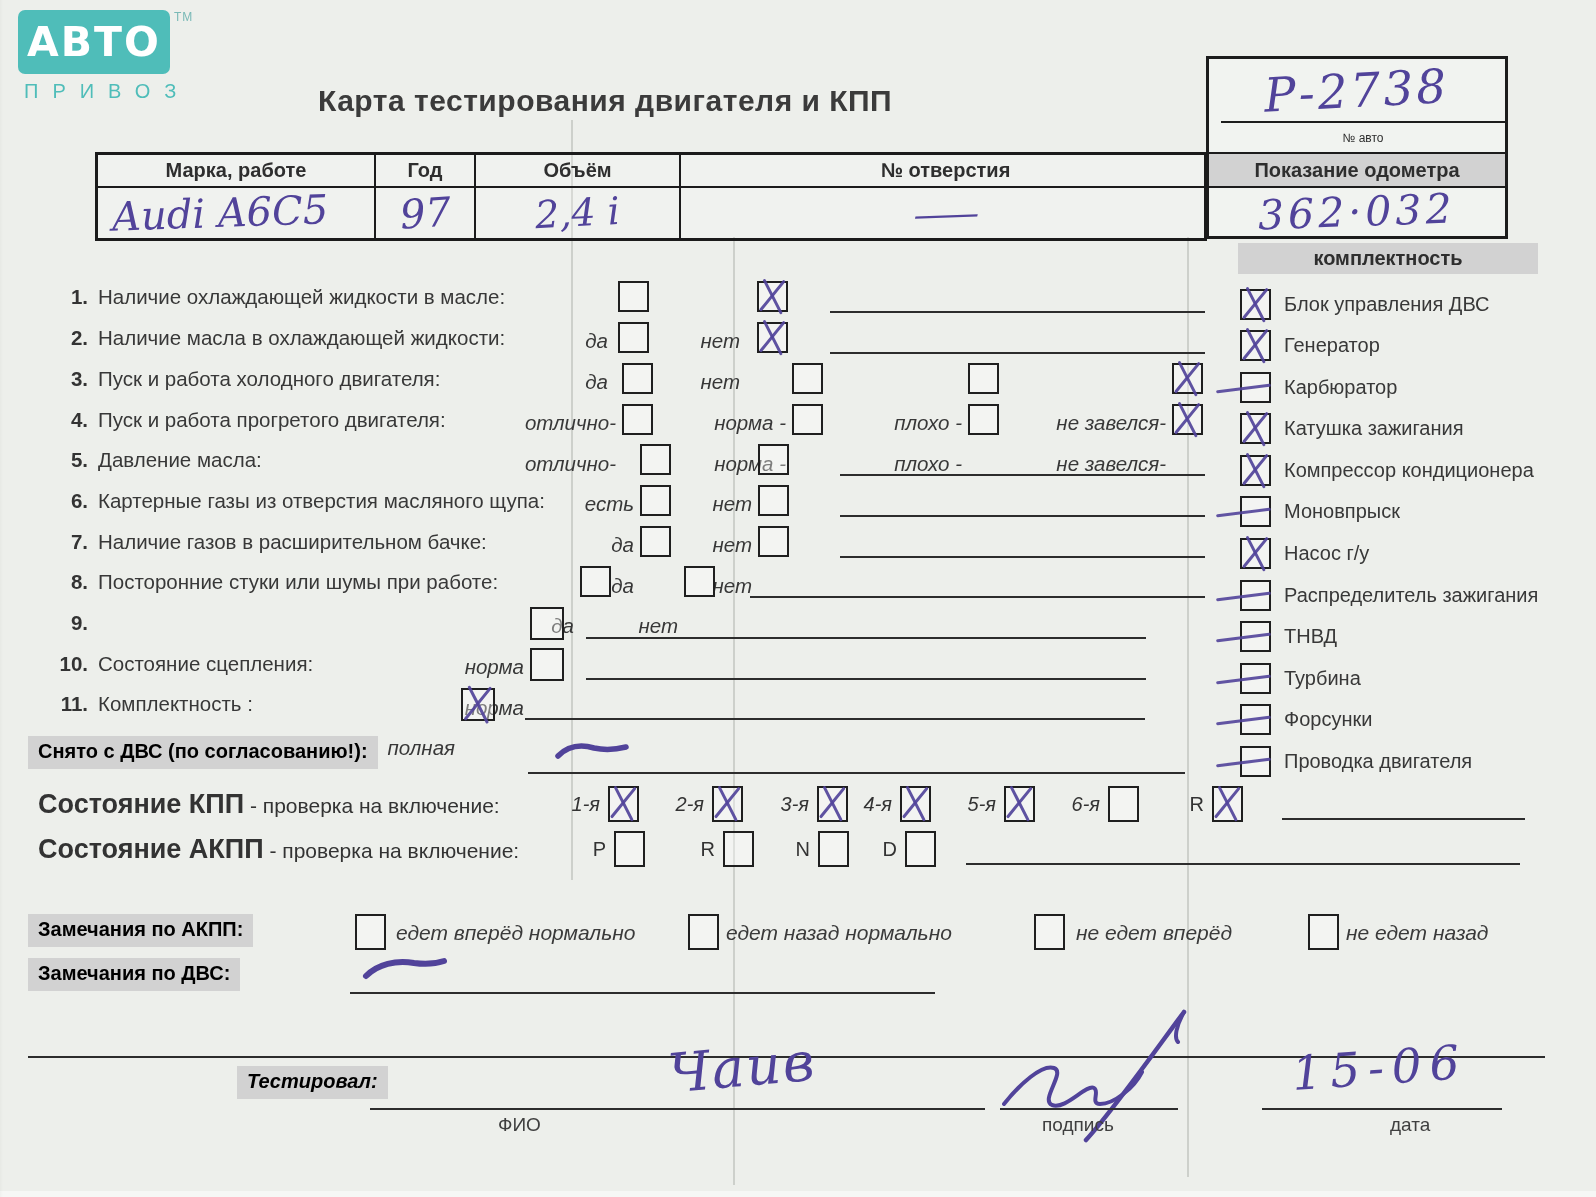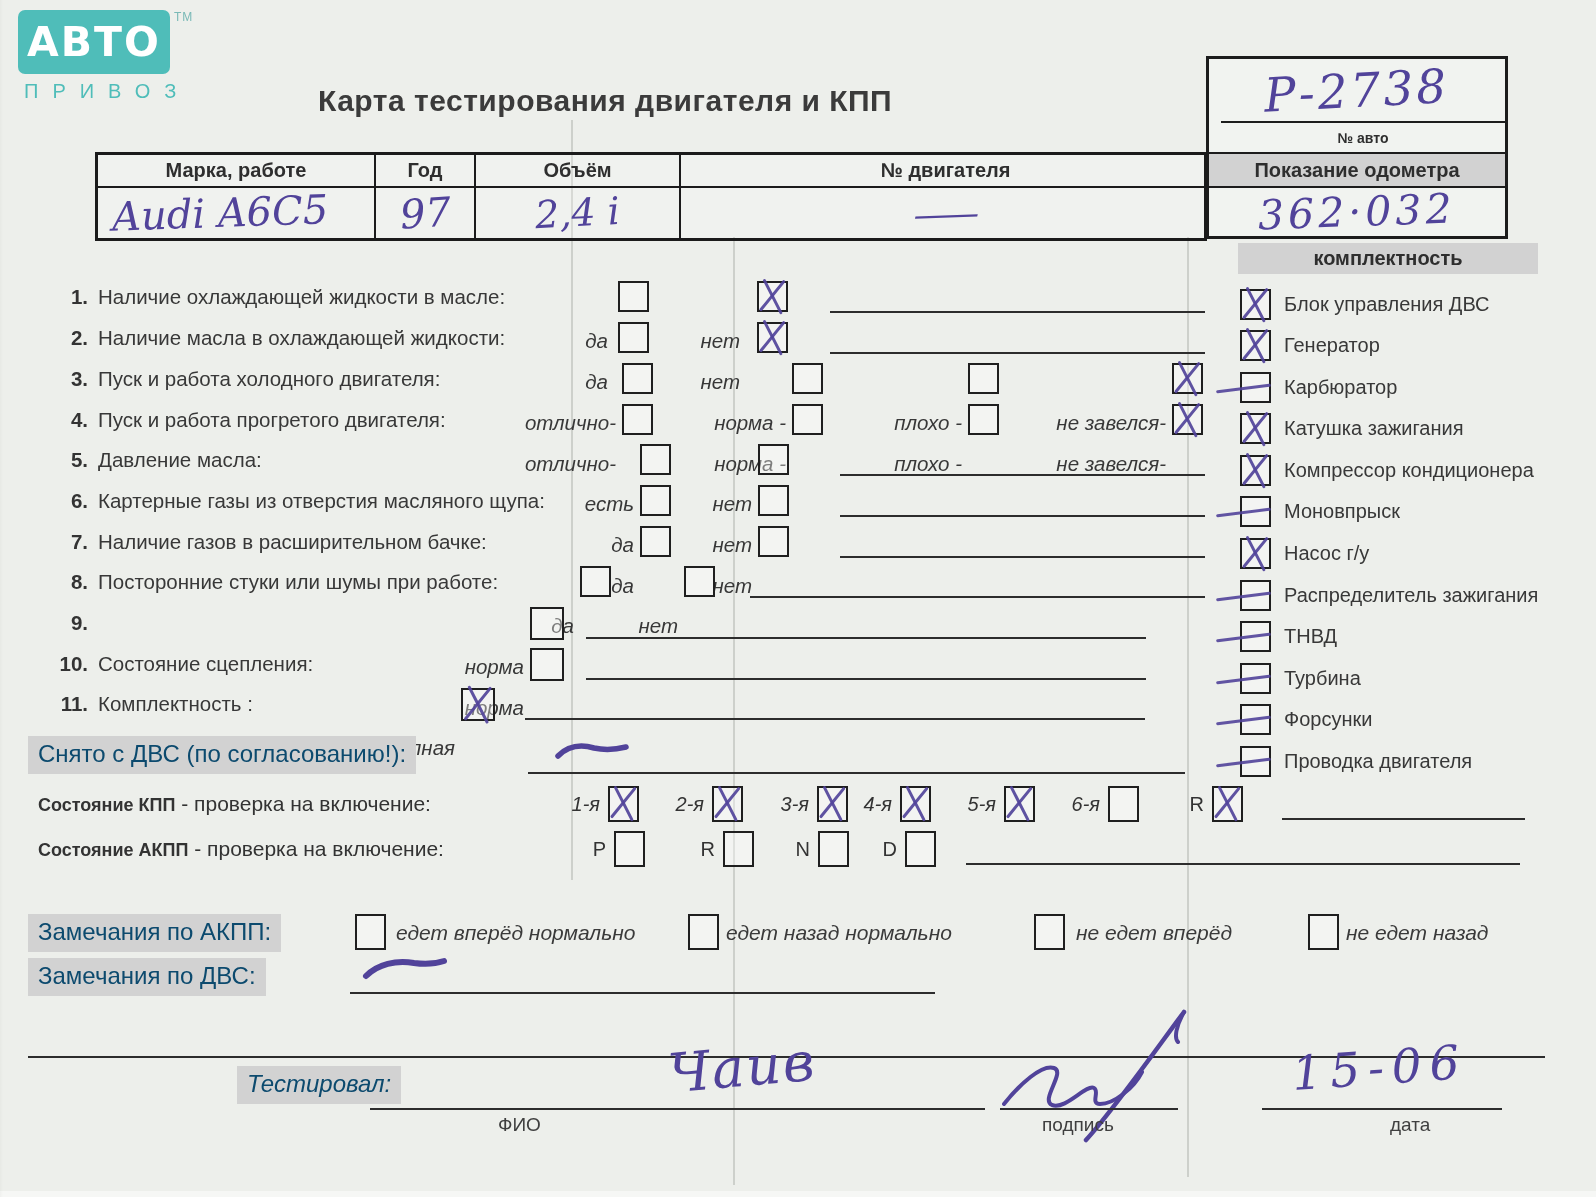--- a/index.html
+++ b/index.html
@@ -23,21 +23,21 @@
               border-radius:7px;display:flex;align-items:center;justify-content:center;}
   .logo-word{color:#fff;font-weight:bold;font-size:41px;letter-spacing:2px;font-family:"DejaVu Sans",sans-serif;}
   .logo-tm{position:absolute;left:174px;top:10px;font-size:12px;color:#79b9b6;letter-spacing:1px;}
   .logo-sub{position:absolute;left:24px;top:80px;color:var(--teal);font-size:20px;letter-spacing:14px;font-weight:500;}
   
   .title{position:absolute;left:318px;top:84px;font-size:30px;font-weight:bold;color:#3b3b3b;letter-spacing:.5px;}
   
   .carbox{position:absolute;left:1206px;top:56px;width:302px;border:3px solid #1c1c1c;background:rgba(255,255,255,.25);}
   .carbox .r1{height:62px;display:flex;align-items:center;justify-content:center;}
   .carbox .r2{height:31px;border-top:2px solid #1c1c1c;display:flex;align-items:center;justify-content:center;
-              font-weight:bold;font-size:14px;color:#2e2e2e;margin-left:12px;}
+              font-weight:normal;font-size:12px;color:#2e2e2e;margin-left:12px;}
   .carbox .r3{height:34px;border-top:2px solid #1c1c1c;background:var(--shade);display:flex;align-items:center;
               justify-content:center;font-weight:bold;font-size:20px;color:#2e2e2e;}
   .carbox .r4{height:50px;border-top:2px solid #1c1c1c;display:flex;align-items:center;justify-content:center;}
   .hw{font-family:"DejaVu Serif",serif;font-style:italic;color:var(--ink);}
   
   .itable{position:absolute;left:95px;top:152px;width:1112px;border:3px solid #1b1b1b;
           display:grid;grid-template-columns:278px 100px 205px 529px;grid-template-rows:33px 50px;background:rgba(255,255,255,.2);}
   .itable .hc{border-right:2px solid #1b1b1b;border-bottom:2.5px solid #1b1b1b;display:flex;align-items:center;
               justify-content:center;font-weight:bold;font-size:20px;color:#2e2e2e;}
   .itable .vc{border-right:2px solid #1b1b1b;display:flex;align-items:center;justify-content:center;}
@@ -60,24 +60,24 @@
   .bx.dashed::before{content:"";position:absolute;left:-26px;right:-2px;top:48%;height:3.4px;background:var(--ink);
        border-radius:3px;transform:rotate(-7deg);opacity:.9;}
   
   .row{position:absolute;left:0;width:1260px;height:37px;line-height:36px;}
   .num{position:absolute;left:50px;width:38px;text-align:right;font-weight:bold;font-size:20.5px;color:#333;}
   .lbl{position:absolute;left:98px;font-size:20.5px;color:var(--txt);white-space:nowrap;}
   .opt{position:absolute;text-align:right;font-style:italic;font-size:20.5px;color:var(--txt);white-space:nowrap;margin-top:44px;}
   .wline{position:absolute;bottom:3px;border-bottom:2px solid var(--line);height:0;}
   
   .sect{position:absolute;left:0;width:1596px;height:42px;line-height:40px;}
-  .shade{background:var(--shade);padding:3px 10px 5px;font-weight:normal;font-size:24px;color:#0c4a6e;
+  .shade{background:var(--shade);padding:3px 10px 5px;font-weight:bold;font-size:20px;color:#000000;
          display:inline-block;line-height:1.25;white-space:nowrap;}
   .sline{position:absolute;border-bottom:2px solid var(--line);height:0;}
-  .bold-part{font-weight:bold;font-size:18px;color:#333;}
+  .bold-part{font-weight:bold;font-size:27px;color:#333;}
   .reg-part{font-weight:normal;font-size:21px;color:#333;}
   .glabel{position:absolute;text-align:right;font-style:italic;font-size:20px;color:#333;white-space:nowrap;}
   .aopt{position:absolute;font-style:italic;font-size:21px;color:#3a3a3a;white-space:nowrap;}
   
   .caption{position:absolute;font-size:19px;color:#3f3f3f;}
   .dashmark{position:absolute;}
 </style>
 </head>
 <body>
 
@@ -103,21 +103,21 @@
     <div class="r3">Показание одометра</div>
     <div class="r4">
         <span class="hw" style="font-size:41px;letter-spacing:4px;transform:rotate(-2deg)">362·032</span>
       </div>
   </div>
 
   <div class="itable">
     <div class="hc">Марка, работе</div>
     <div class="hc">Год</div>
     <div class="hc">Объём</div>
-    <div class="hc">№ двигателя</div>
+    <div class="hc">№ отверстия</div>
     <div class="vc" style="justify-content:flex-start;padding-left:14px">
         <span class="hw" style="font-size:40px;transform:rotate(-2deg)">Audi A6C5</span>
       </div>
     <div class="vc">
         <span class="hw" style="font-size:40px;transform:rotate(-4deg)">97</span>
       </div>
     <div class="vc">
         <span class="hw" style="font-size:38px;transform:rotate(-3deg)">2,4 i</span>
       </div>
     <div class="vc">

